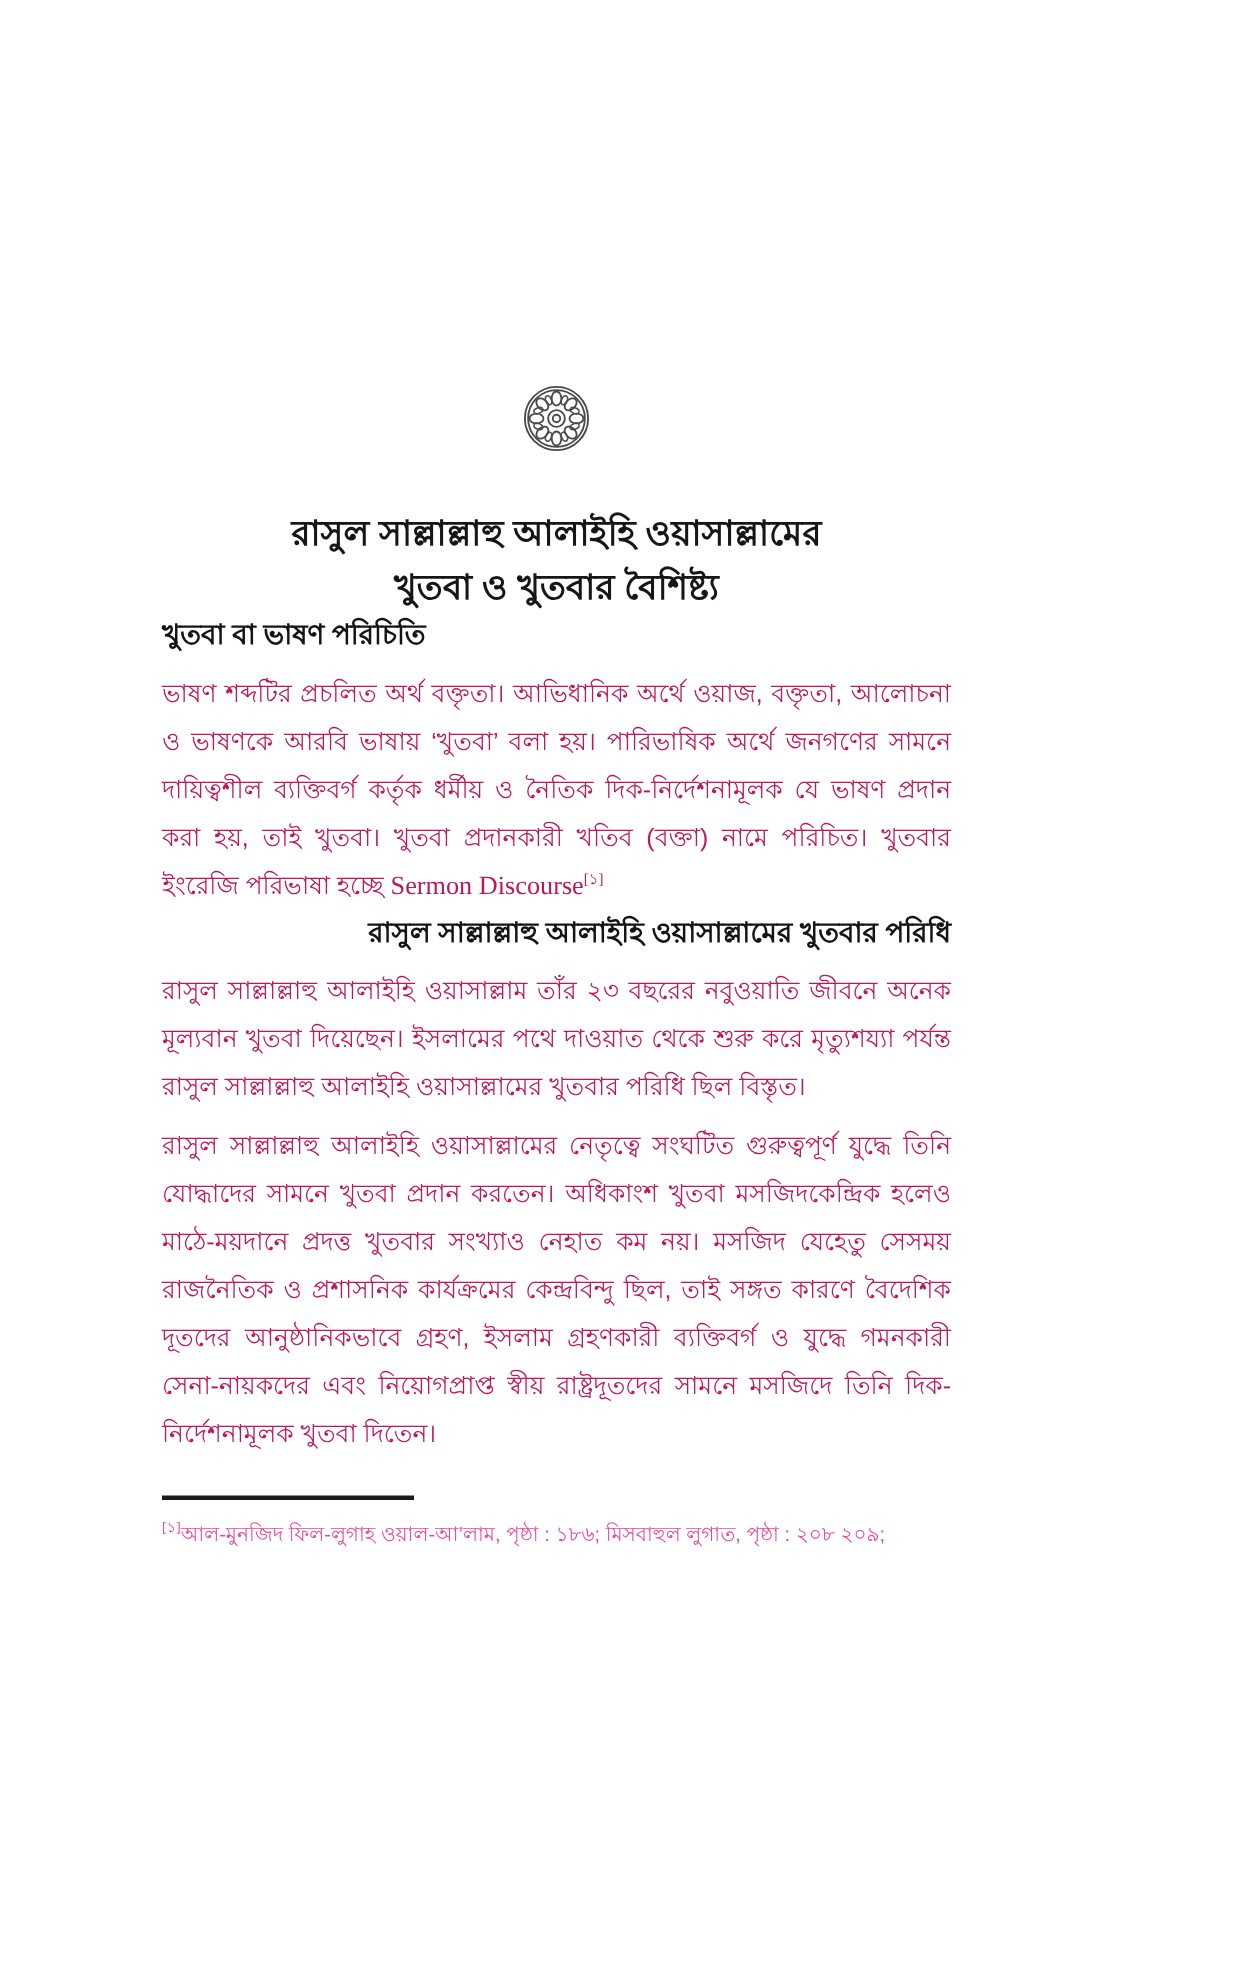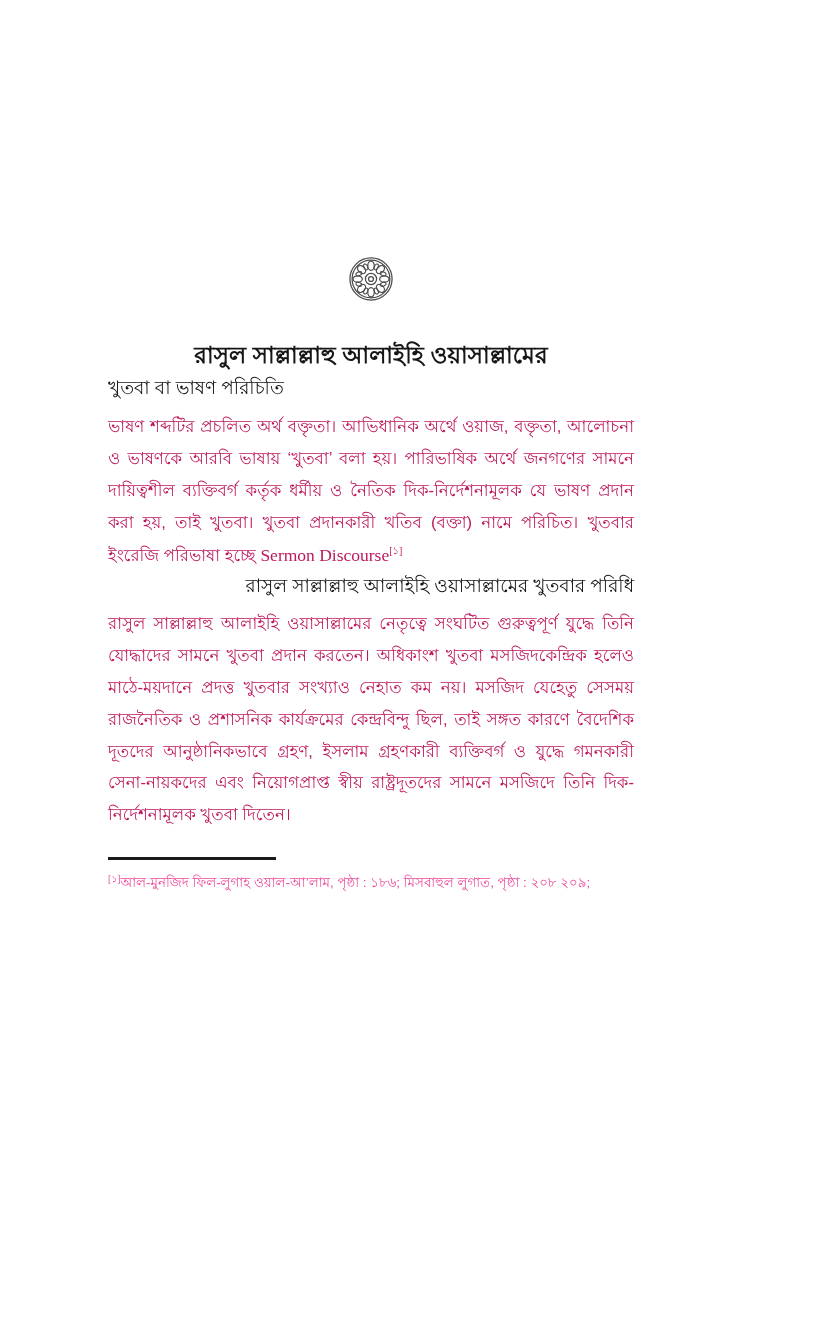--- a/index.html
+++ b/index.html
@@ -43,21 +43,21 @@
     color: #161616;
     letter-spacing: 0.1px;
   }
   .chapter-title .line {
     display: block;
   }
   
   h2.section-heading {
     font-family: "Liberation Sans", sans-serif;
     font-size: 18.5px;
-    font-weight: normal;
+    font-weight: bold;
     color: #141414;
     margin: 0;
     padding: 0;
     line-height: 1.5;
   }
   .heading-1 { margin-top: 57px; }
   .heading-2 { margin-top: 26px; text-align: right; }
 
   p.body-text {
     font-family: "Liberation Sans", sans-serif;
@@ -143,28 +143,30 @@
           <ellipse cx="30.5" cy="58.5" rx="5" ry="3" transform="rotate(22 30.5 58.5)"></ellipse>
           <ellipse cx="30.5" cy="41.5" rx="5" ry="3" transform="rotate(-22 30.5 41.5)"></ellipse>
           <ellipse cx="41.5" cy="30.5" rx="3" ry="5" transform="rotate(-22 41.5 30.5)"></ellipse>
         </g>
       </g>
     </svg>
   </div>
 
   <div class="chapter-title">
     <span class="line">রাসুল সাল্লাল্লাহু আলাইহি ওয়াসাল্লামের</span>
+    <span class="line">খুতবা ও খুতবার বৈশিষ্ট্য</span>
   </div>
 
   <h2 class="section-heading heading-1">খুতবা বা ভাষণ পরিচিতি</h2>
 
   <p class="body-text"><span>ভাষণ শব্দটির প্রচলিত অর্থ বক্তৃতা। আভিধানিক অর্থে ওয়াজ, বক্তৃতা, আলোচনা ও ভাষণকে আরবি ভাষায় ‘খুতবা’ বলা হয়। পারিভাষিক অর্থে জনগণের সামনে দায়িত্বশীল ব্যক্তিবর্গ কর্তৃক ধর্মীয় ও নৈতিক দিক-নির্দেশনামূলক যে ভাষণ প্রদান করা হয়, তাই খুতবা। খুতবা প্রদানকারী খতিব (বক্তা) নামে পরিচিত। খুতবার ইংরেজি পরিভাষা হচ্ছে </span><span class="latin">Sermon Discourse</span><sup class="fnref">[১]</sup></p>
 
   <h2 class="section-heading heading-2">রাসুল সাল্লাল্লাহু আলাইহি ওয়াসাল্লামের খুতবার পরিধি</h2>
 
+  <p class="body-text tight">রাসুল সাল্লাল্লাহু আলাইহি ওয়াসাল্লাম তাঁর ২৩ বছরের নবুওয়াতি জীবনে অনেক মূল্যবান খুতবা দিয়েছেন। ইসলামের পথে দাওয়াত থেকে শুরু করে মৃত্যুশয্যা পর্যন্ত রাসুল সাল্লাল্লাহু আলাইহি ওয়াসাল্লামের খুতবার পরিধি ছিল বিস্তৃত।</p>
 
   <p class="body-text gap">রাসুল সাল্লাল্লাহু আলাইহি ওয়াসাল্লামের নেতৃত্বে সংঘটিত গুরুত্বপূর্ণ যুদ্ধে তিনি যোদ্ধাদের সামনে খুতবা প্রদান করতেন। অধিকাংশ খুতবা মসজিদকেন্দ্রিক হলেও মাঠে-ময়দানে প্রদত্ত খুতবার সংখ্যাও নেহাত কম নয়। মসজিদ যেহেতু সেসময় রাজনৈতিক ও প্রশাসনিক কার্যক্রমের কেন্দ্রবিন্দু ছিল, তাই সঙ্গত কারণে বৈদেশিক দূতদের আনুষ্ঠানিকভাবে গ্রহণ, ইসলাম গ্রহণকারী ব্যক্তিবর্গ ও যুদ্ধে গমনকারী সেনা-নায়কদের এবং নিয়োগপ্রাপ্ত স্বীয় রাষ্ট্রদূতদের সামনে মসজিদে তিনি দিক-নির্দেশনামূলক খুতবা দিতেন।</p>
 
   <div class="footnote-rule"></div>
 
   <div class="footnote">
     <span class="fn-mark">[১]</span><span>আল-মুনজিদ ফিল-লুগাহ ওয়াল-আ’লাম, পৃষ্ঠা : ১৮৬; মিসবাহুল লুগাত, পৃষ্ঠা : ২০৮ ২০৯;</span>
   </div>
 
 </div>

